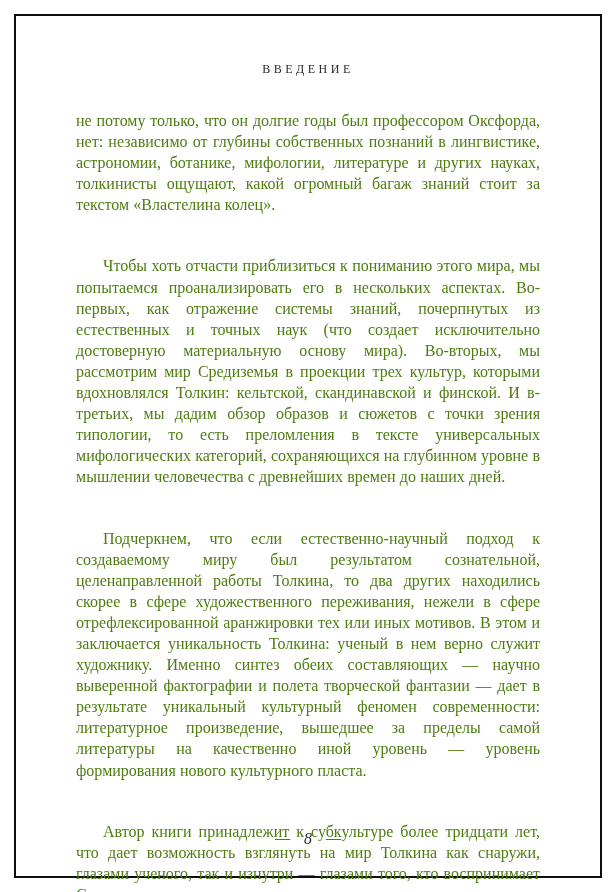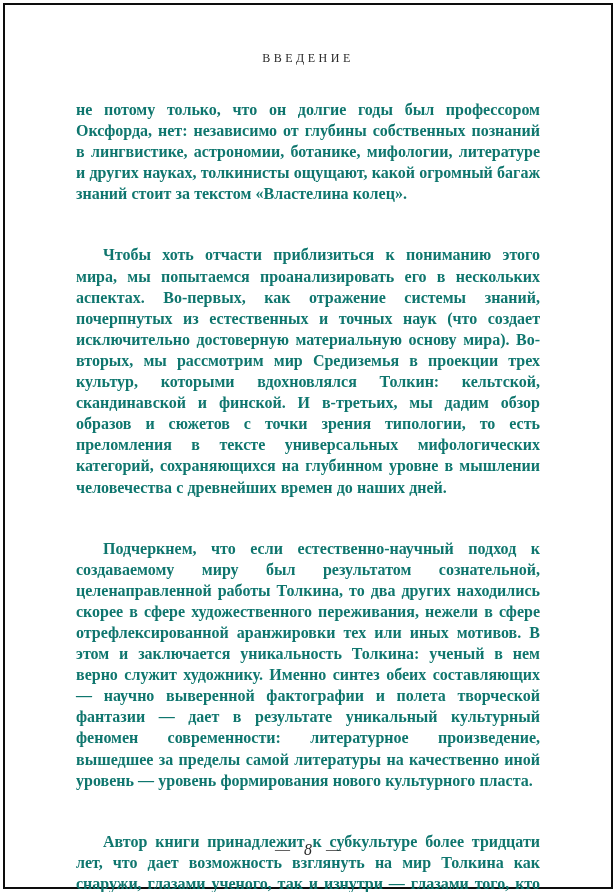--- a/index.html
+++ b/index.html
@@ -6,21 +6,21 @@
     margin: 0;
     padding: 0;
     background: #ffffff;
   }
   .page {
     position: relative;
     width: 616px;
     height: 892px;
     background: #ffffff;
     box-sizing: border-box;
-    padding: 3px;
+    padding: 14px;
     font-family: "Liberation Serif", serif;
     color: #1f1f1f;
     border-radius: 26px;
   }
   .frame {
     box-sizing: border-box;
     width: 100%;
     height: 100%;
     border: 2px solid #0d0d0d;
     position: relative;
@@ -36,25 +36,24 @@
   }
   .content {
     width: 464px;
     margin: 33px auto 0 auto;
   }
   .content p {
     margin: 0;
     font-size: 16px;
     line-height: 21.1px;
     text-align: justify;
-    color: #0f766e;
+    color: #4d7c0f;
     hyphens: auto;
     -webkit-hyphens: auto;
     word-spacing: 0.2px;
-    font-weight: bold;
   }
   .content p.indent {
     text-indent: 27px;
     margin-top: 40px;
   }
   .footer {
     position: absolute;
     left: 0;
     right: 0;
     bottom: 28px;

